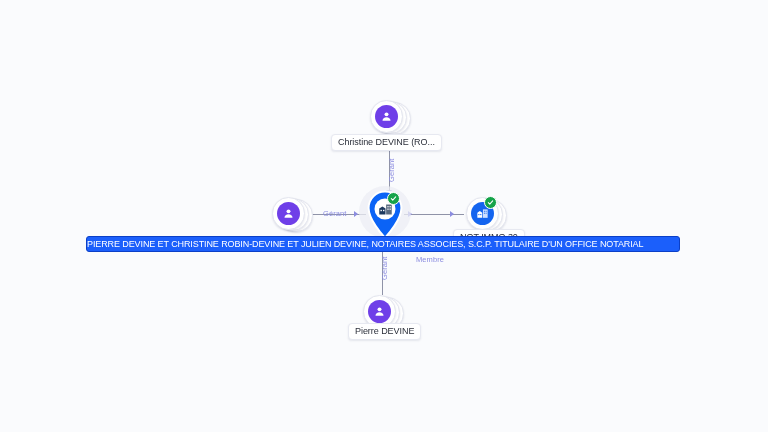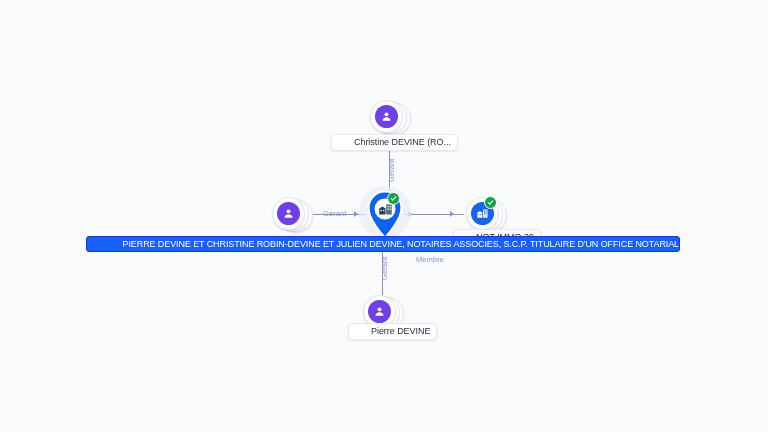--- a/index.html
+++ b/index.html
@@ -149,42 +149,42 @@
     justify-content: center;
   }
   .pin-inner-icon svg { width: 15px; height: 15px; display: block; }
 
   
   .node-label {
     position: absolute;
     background: #ffffff;
     border: 1px solid #e7e9f1;
     border-radius: 4px;
-    padding: 2px 6px 3px 22px;
+    padding: 2px 6px 3px 6px;
     font-size: 9px;
     color: #2b2f3a;
     white-space: nowrap;
     box-shadow: 0 1px 2px rgba(40,50,90,.10);
     letter-spacing: -.05px;
   }
 
   
   #selected-banner {
     position: absolute;
     left: 86px;
     top: 236px;
     width: 592px;
     height: 14px;
     background: #1b5ffb;
     border: 1px solid #0b3fc7;
     border-radius: 3px;
     color: #ffffff;
     font-size: 9px;
     line-height: 14px;
-    text-align: right;
+    text-align: left;
     white-space: nowrap;
     overflow: hidden;
     letter-spacing: -.1px;
     z-index: 20;
   }
 </style>
 </head>
 <body>
 
 <div id="graph-canvas">

